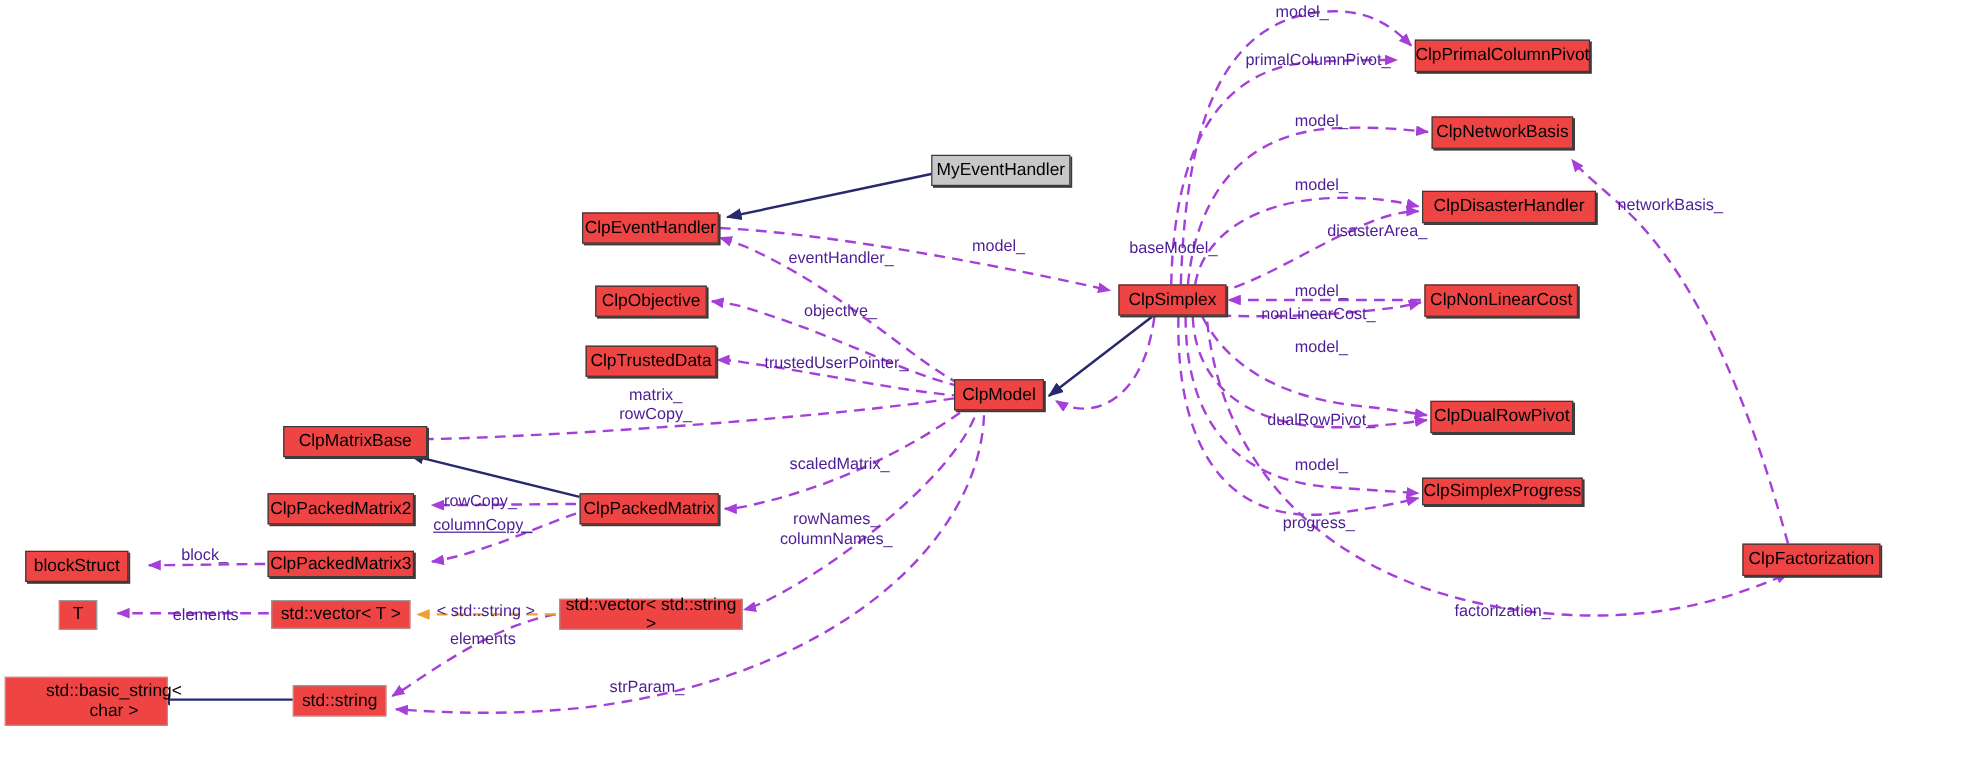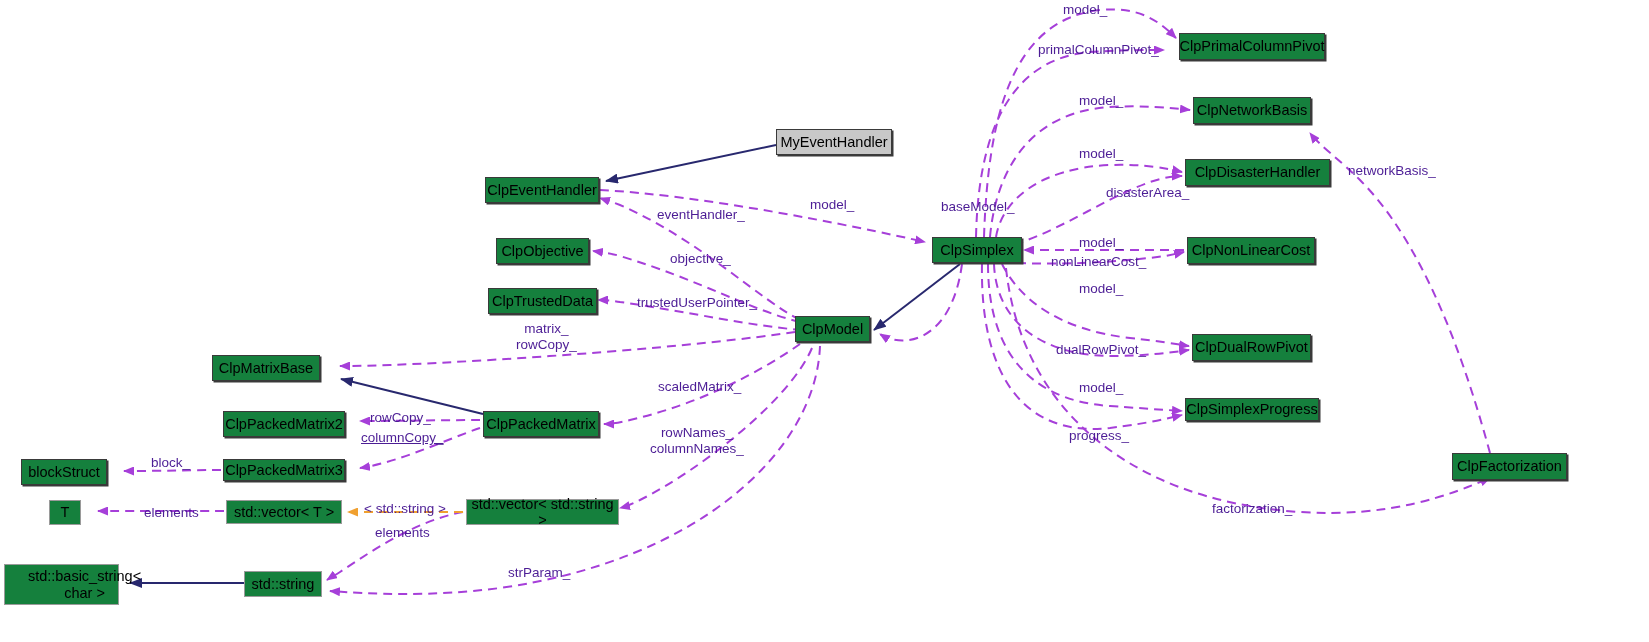--- a/index.html
+++ b/index.html
@@ -1,19 +1,19 @@
 <!DOCTYPE html>
 <html><head>
 <meta charset="utf-8">
 <style>
   html,body{margin:0;padding:0;background:#ffffff;}
   body{font-family:"Liberation Sans",sans-serif;}
   #diagram{position:relative;width:1649px;height:642px;overflow:hidden;background:#ffffff;}
   #edges{position:absolute;left:0;top:0;width:1649px;height:642px;pointer-events:none;}
-  .node{position:absolute;box-sizing:border-box;background:#15803d;display:flex;align-items:center;justify-content:center;text-align:center;color:#000000;font-size:14.5px;line-height:1.12;white-space:pre-line;}
+  .node{position:absolute;box-sizing:border-box;background:#ef4444;display:flex;align-items:center;justify-content:center;text-align:center;color:#000000;font-size:14.5px;line-height:1.12;white-space:pre-line;}
   .node.b-dark{border:1.5px solid #3a3a3a;box-shadow:1.5px 1.5px 0 0 #3a3a3a;}
   .node.b-light{border:1px solid #9a9a9a;}
   .node.filled{background:#c8c8c8;}
   .elabel{position:absolute;color:#4c1d95;font-size:13.5px;line-height:1.18;white-space:pre-line;text-align:center;}
 </style>
 </head>
 <body>
 
 <div id="diagram">
 
@@ -72,29 +72,29 @@
     </g>
   </svg>
 
   <div class="nodes">
     <div class="node b-dark filled" style="left:776px;top:129px;width:116px;height:26px;">MyEventHandler</div>
     <div class="node b-dark" style="left:485px;top:177px;width:114px;height:26px;text-align:center;">ClpEventHandler</div>
     <div class="node b-dark" style="left:496px;top:238px;width:93px;height:26px;">ClpObjective</div>
     <div class="node b-dark" style="left:488px;top:288px;width:109px;height:26px;">ClpTrustedData</div>
     <div class="node b-dark" style="left:795px;top:316px;width:75px;height:26px;">ClpModel</div>
     <div class="node b-dark" style="left:932px;top:237px;width:90px;height:26px;">ClpSimplex</div>
-    <div class="node b-dark" style="left:212px;top:355px;width:108px;height:26px;">ClpMatrixBase</div>
+    <div class="node b-dark" style="left:236px;top:355px;width:120px;height:26px;">ClpMatrixBase</div>
     <div class="node b-dark" style="left:483px;top:411px;width:116px;height:26px;">ClpPackedMatrix</div>
     <div class="node b-dark" style="left:223px;top:411px;width:122px;height:26px;">ClpPackedMatrix2</div>
     <div class="node b-dark" style="left:223px;top:459px;width:122px;height:22px;">ClpPackedMatrix3</div>
     <div class="node b-dark" style="left:21px;top:459px;width:86px;height:26px;">blockStruct</div>
     <div class="node b-light" style="left:49px;top:500px;width:32px;height:25px;">T</div>
     <div class="node b-light" style="left:226px;top:500px;width:116px;height:24px;">std::vector&lt; T &gt;</div>
     <div class="node b-light" style="left:466px;top:499px;width:153px;height:26px;">std::vector&lt; std::string &gt;</div>
-    <div class="node b-light" style="left:4px;top:564px;width:115px;height:41px;padding-left:46px;">std::basic_string&lt;
+    <div class="node b-light" style="left:4px;top:564px;width:136px;height:41px;padding-left:46px;">std::basic_string&lt;
 char &gt;</div>
     <div class="node b-light" style="left:244px;top:571px;width:78px;height:26px;">std::string</div>
     <div class="node b-dark" style="left:1179px;top:33px;width:146px;height:27px;">ClpPrimalColumnPivot</div>
     <div class="node b-dark" style="left:1193px;top:97px;width:118px;height:27px;">ClpNetworkBasis</div>
     <div class="node b-dark" style="left:1185px;top:159px;width:145px;height:27px;">ClpDisasterHandler</div>
     <div class="node b-dark" style="left:1187px;top:237px;width:128px;height:27px;">ClpNonLinearCost</div>
     <div class="node b-dark" style="left:1192px;top:334px;width:119px;height:27px;">ClpDualRowPivot</div>
     <div class="node b-dark" style="left:1185px;top:398px;width:134px;height:23px;">ClpSimplexProgress</div>
     <div class="node b-dark" style="left:1452px;top:453px;width:115px;height:27px;">ClpFactorization</div>
   </div>

